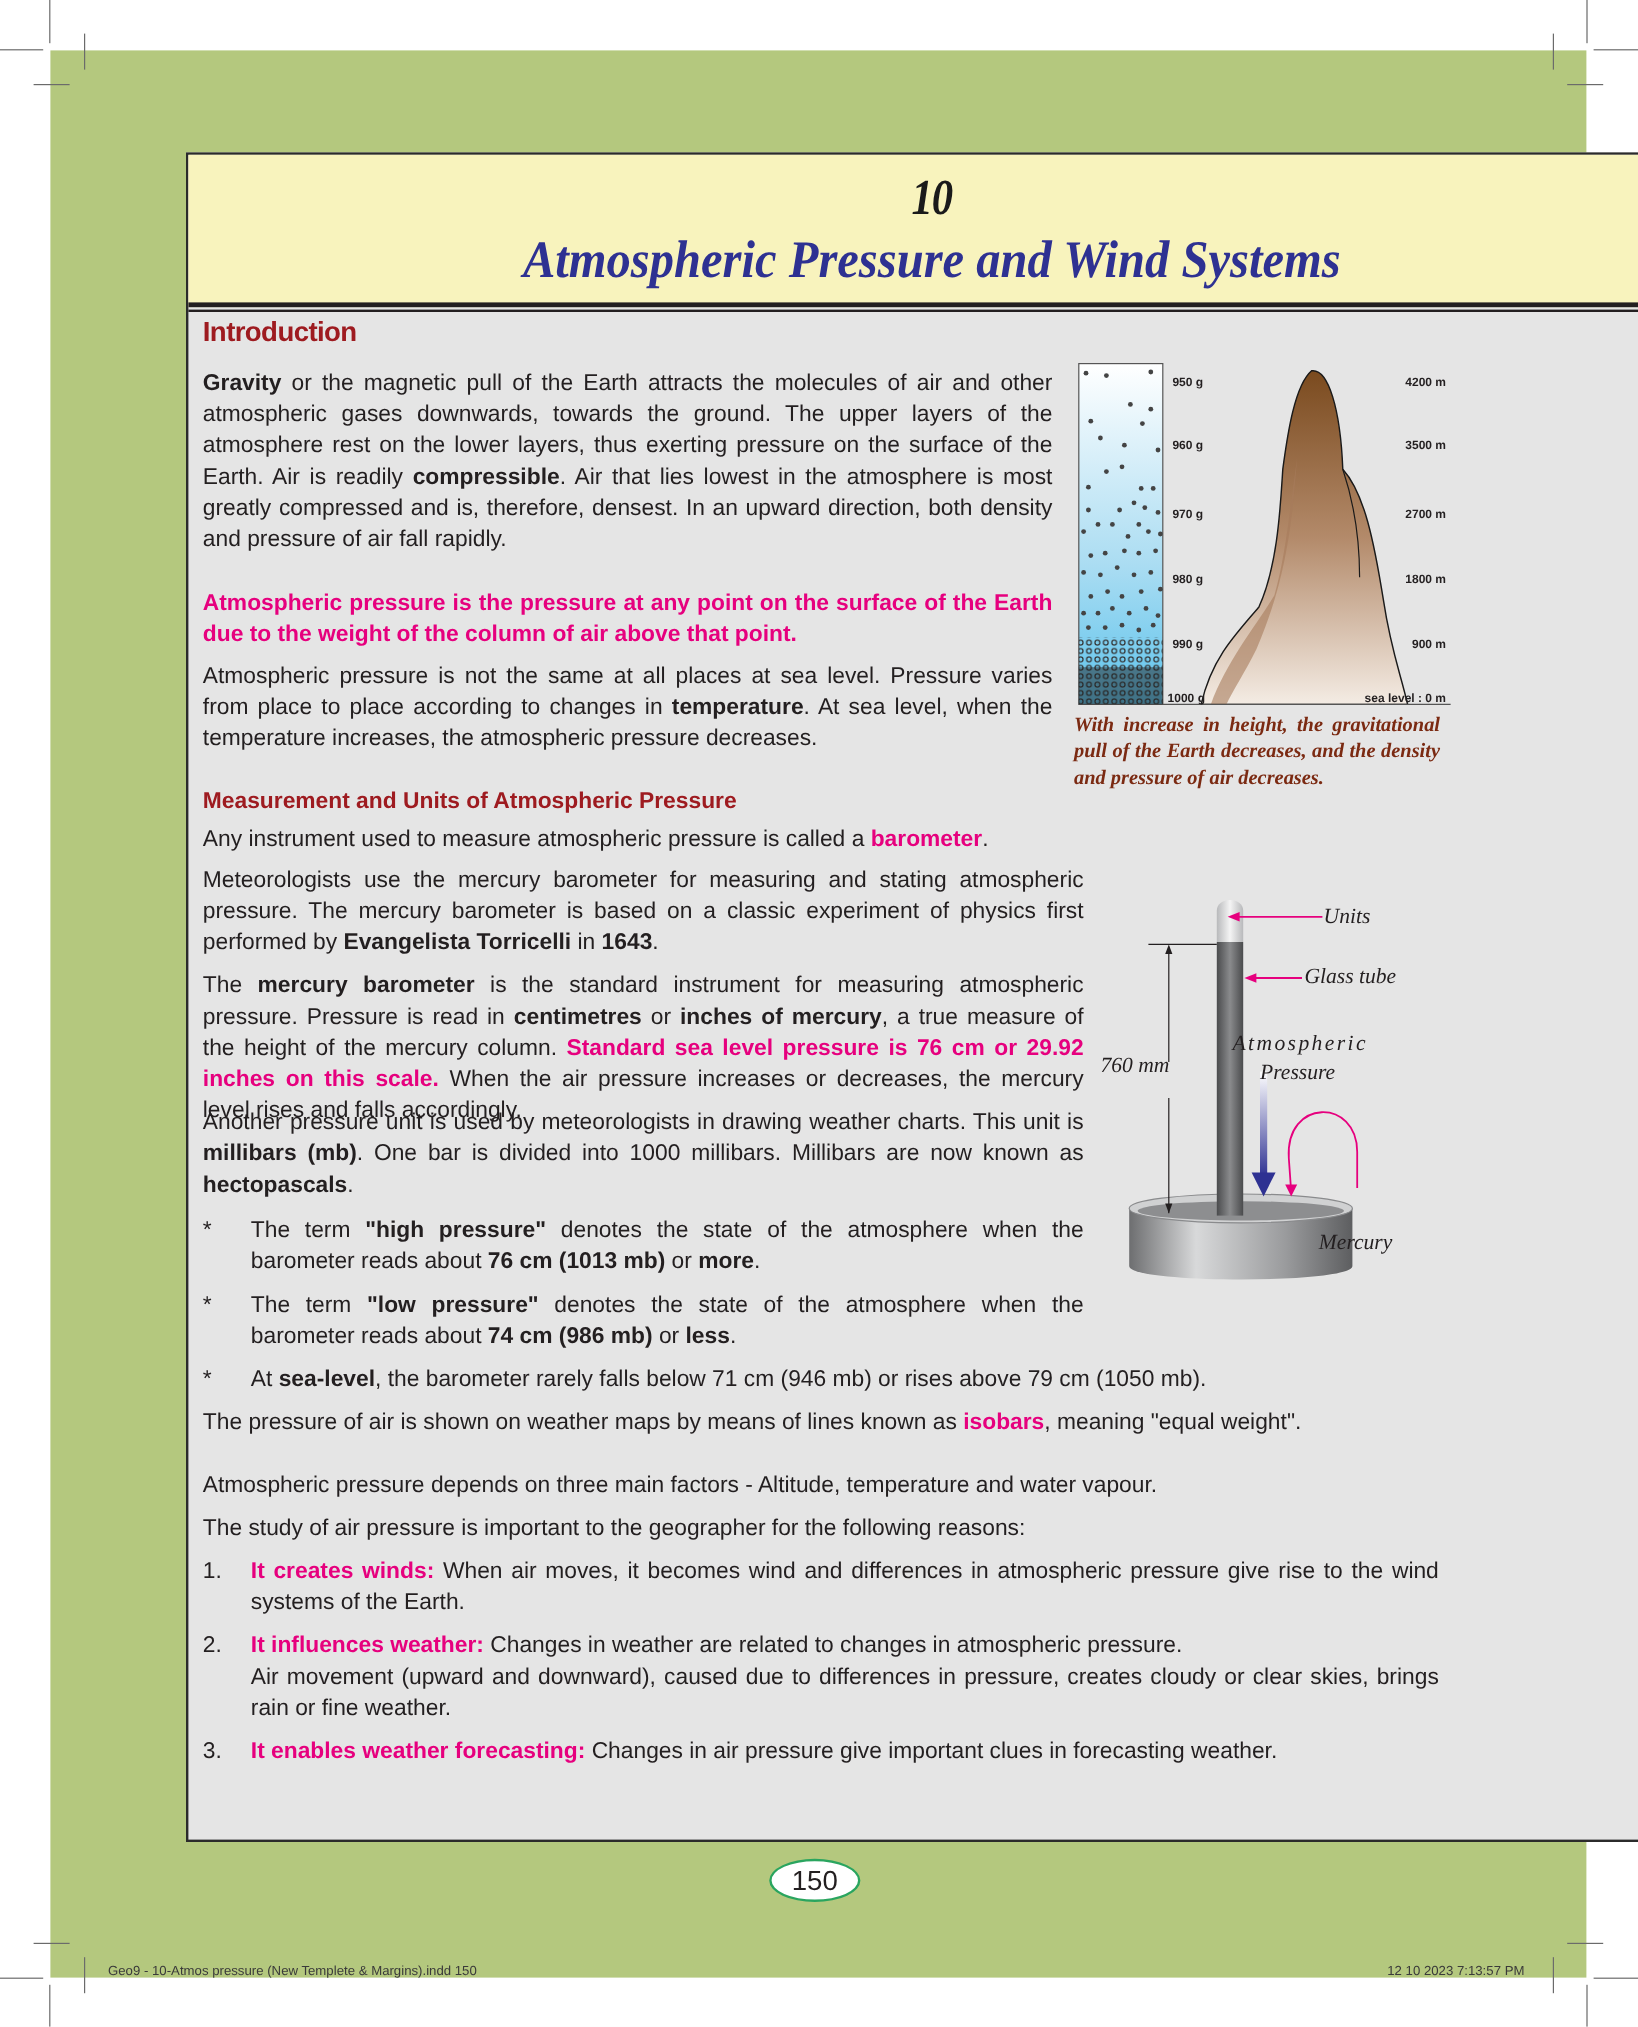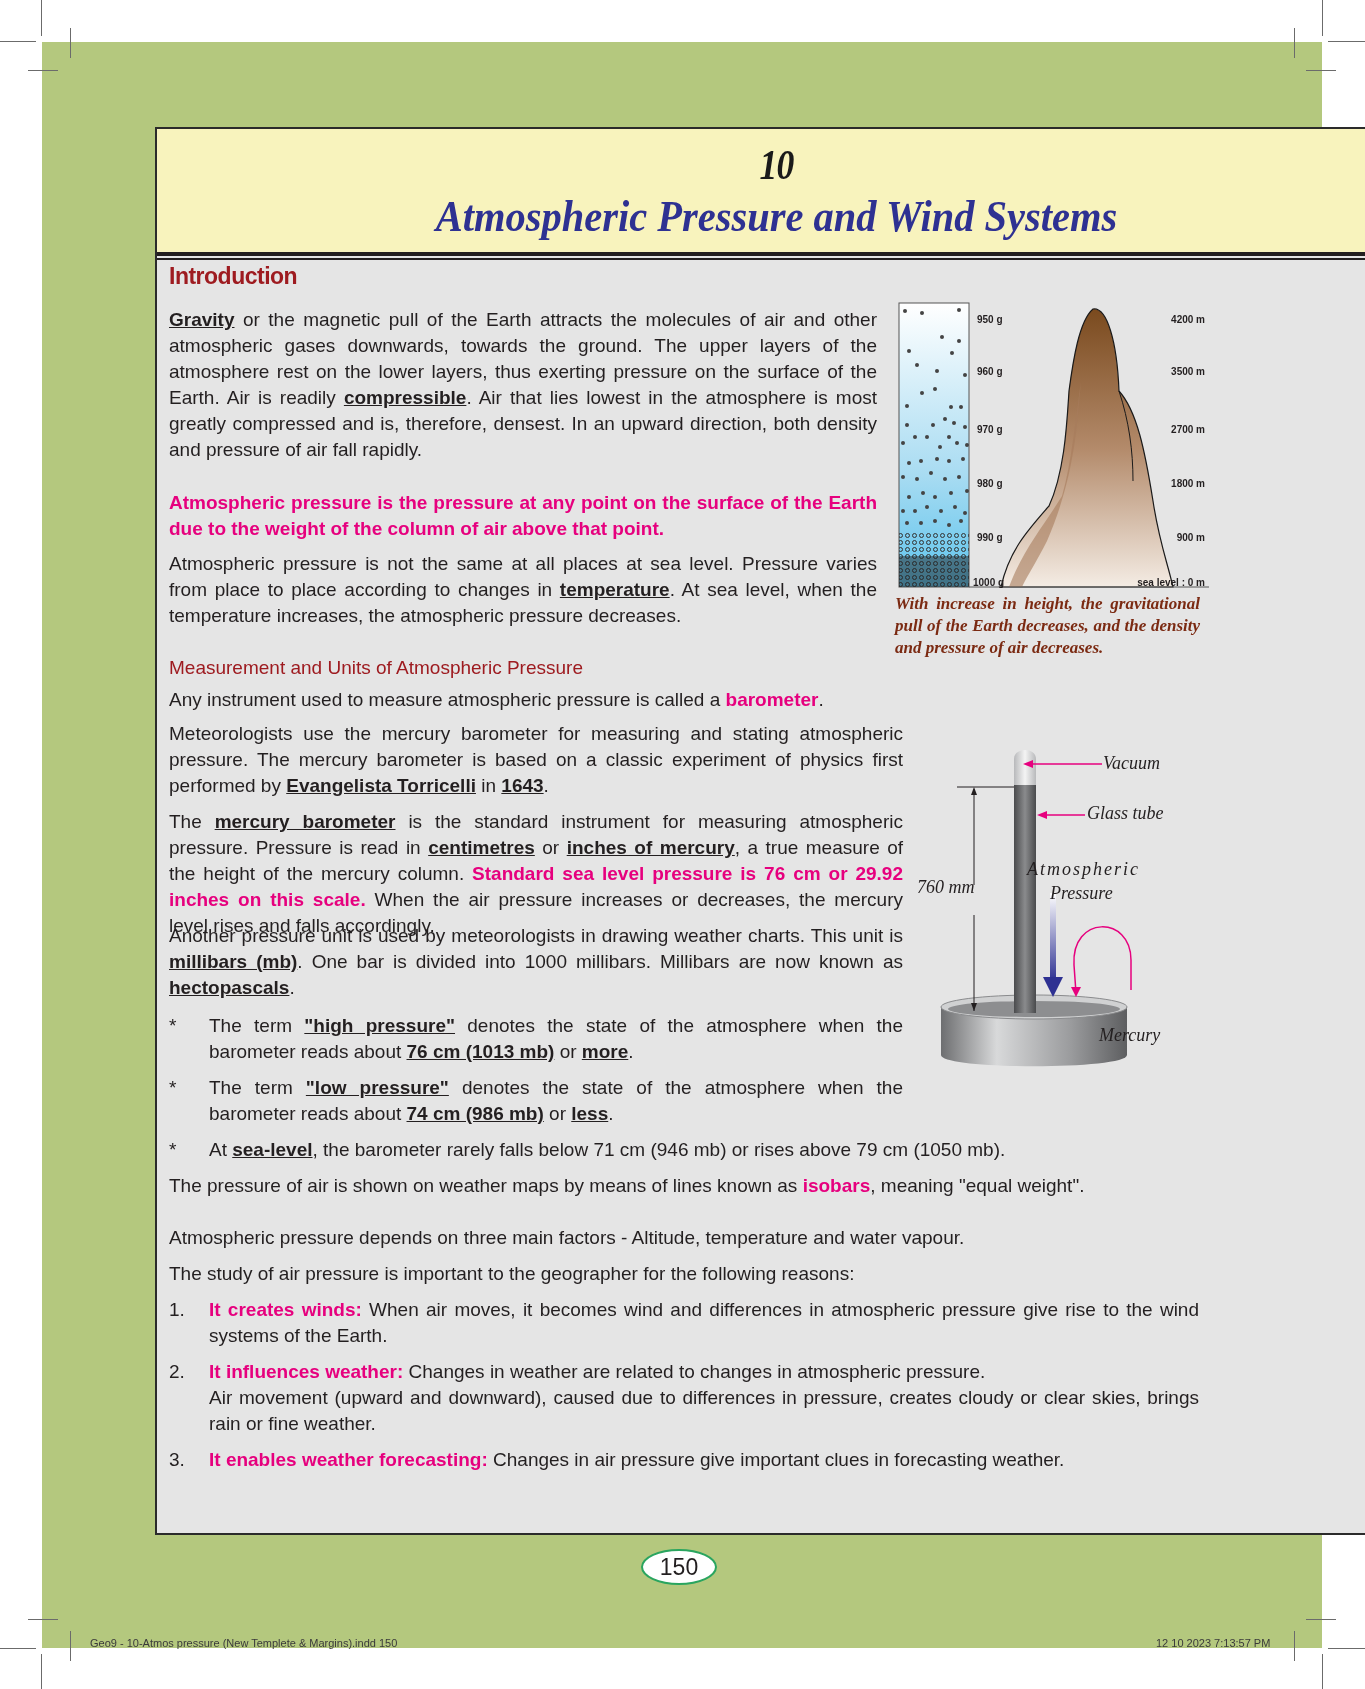--- a/index.html
+++ b/index.html
@@ -14,22 +14,22 @@
   .frame { position: absolute; left: 155px; top: 127px; width: 1243px; height: 1408px; background: #e5e5e5; border: 2px solid #2b2b2b; }
   .header { position: absolute; left: 0; top: 0; width: 100%; height: 127px; background: #f8f3bd; border-bottom: 4px solid #231f20; }
   .header::after { content: ""; position: absolute; left: 0; right: 0; bottom: -8px; height: 2px; background: #231f20; }
   .chap-num { position: absolute; left: 0; right: 0; top: 12px; text-align: center; font-family: "Liberation Serif", serif; font-style: italic; font-weight: bold; font-size: 42px; color: #1a1a1a; letter-spacing: -1px; transform: scaleX(0.85); }
   .chap-title { position: absolute; left: 0; right: 0; top: 62px; text-align: center; font-family: "Liberation Serif", serif; font-style: italic; font-weight: bold; font-size: 44px; color: #2e3192; transform: scaleX(0.92); }
 
   .body { position: absolute; left: 12px; top: 138px; right: 12px; bottom: 10px; }
   .t { position: absolute; font-size: 19px; line-height: 26px; color: #231f20; transform-origin: left top; }
   .just { text-align: justify; }
   .h-intro { font-size: 23px; font-weight: bold; color: #9e1b20; letter-spacing: -0.5px; }
-  .h-sub { font-size: 19px; font-weight: normal; color: #9e1b20; }
-  b { font-weight: bold; color: #231f20; text-decoration: underline; }
+  .h-sub { font-size: 19px; font-weight: bold; color: #9e1b20; }
+  b { font-weight: bold; color: #231f20; }
   .pink { color: #e6007e; font-weight: bold; }
   .pinkb { color: #e6007e; font-weight: bold; }
   .bullet { position: absolute; left: 0; top: 0; }
   .bul-text { display: block; padding-left: 40px; }
 
   .caption { position: absolute; font-family: "Liberation Serif", serif; font-style: italic; font-weight: bold; color: #7b2a12; font-size: 17px; line-height: 22px; text-align: justify; }
 
   .fig-label { position: absolute; font-family: "Liberation Sans", sans-serif; font-size: 10px; font-weight: bold; color: #231f20; }
   .baro-label { position: absolute; font-family: "Liberation Serif", serif; font-style: italic; font-size: 18px; color: #231f20; }
 
@@ -250,21 +250,21 @@
         <line x1="112" y1="19" x2="185" y2="19" stroke="#e6007e" stroke-width="1.5"></line>
         <polygon points="106,19 116,15 116,23" fill="#e6007e"></polygon>
         <line x1="126" y1="70" x2="168" y2="70" stroke="#e6007e" stroke-width="1.5"></line>
         <polygon points="120,70 130,66 130,74" fill="#e6007e"></polygon>
         <path d="M170 245 L170 215 C170 170, 110 170, 113 220 L115 248" fill="none" stroke="#e6007e" stroke-width="1.5" transform="translate(44,0) scale(1,1)"></path>
         <polygon points="159,252 154,242 164,242" fill="#e6007e"></polygon>
 
         <rect x="133" y="148" width="6" height="88" fill="url(#arrowg)"></rect>
         <polygon points="126,232 146,232 136,252" fill="#2e3192"></polygon>
       </svg>
-      <div class="baro-label" style="left:186px;top:8px">Vacuum</div>
+      <div class="baro-label" style="left:186px;top:8px">Units</div>
       <div class="baro-label" style="left:170px;top:58px">Glass tube</div>
       <div class="baro-label" style="left:110px;top:114px;letter-spacing:2px">Atmospheric</div>
       <div class="baro-label" style="left:133px;top:138px">Pressure</div>
       <div class="baro-label" style="left:0;top:132px">760 mm</div>
       <div class="baro-label" style="left:182px;top:280px">Mercury</div>
     </div>
   </div>
 </div>
 
 <div class="page-num">150</div>

